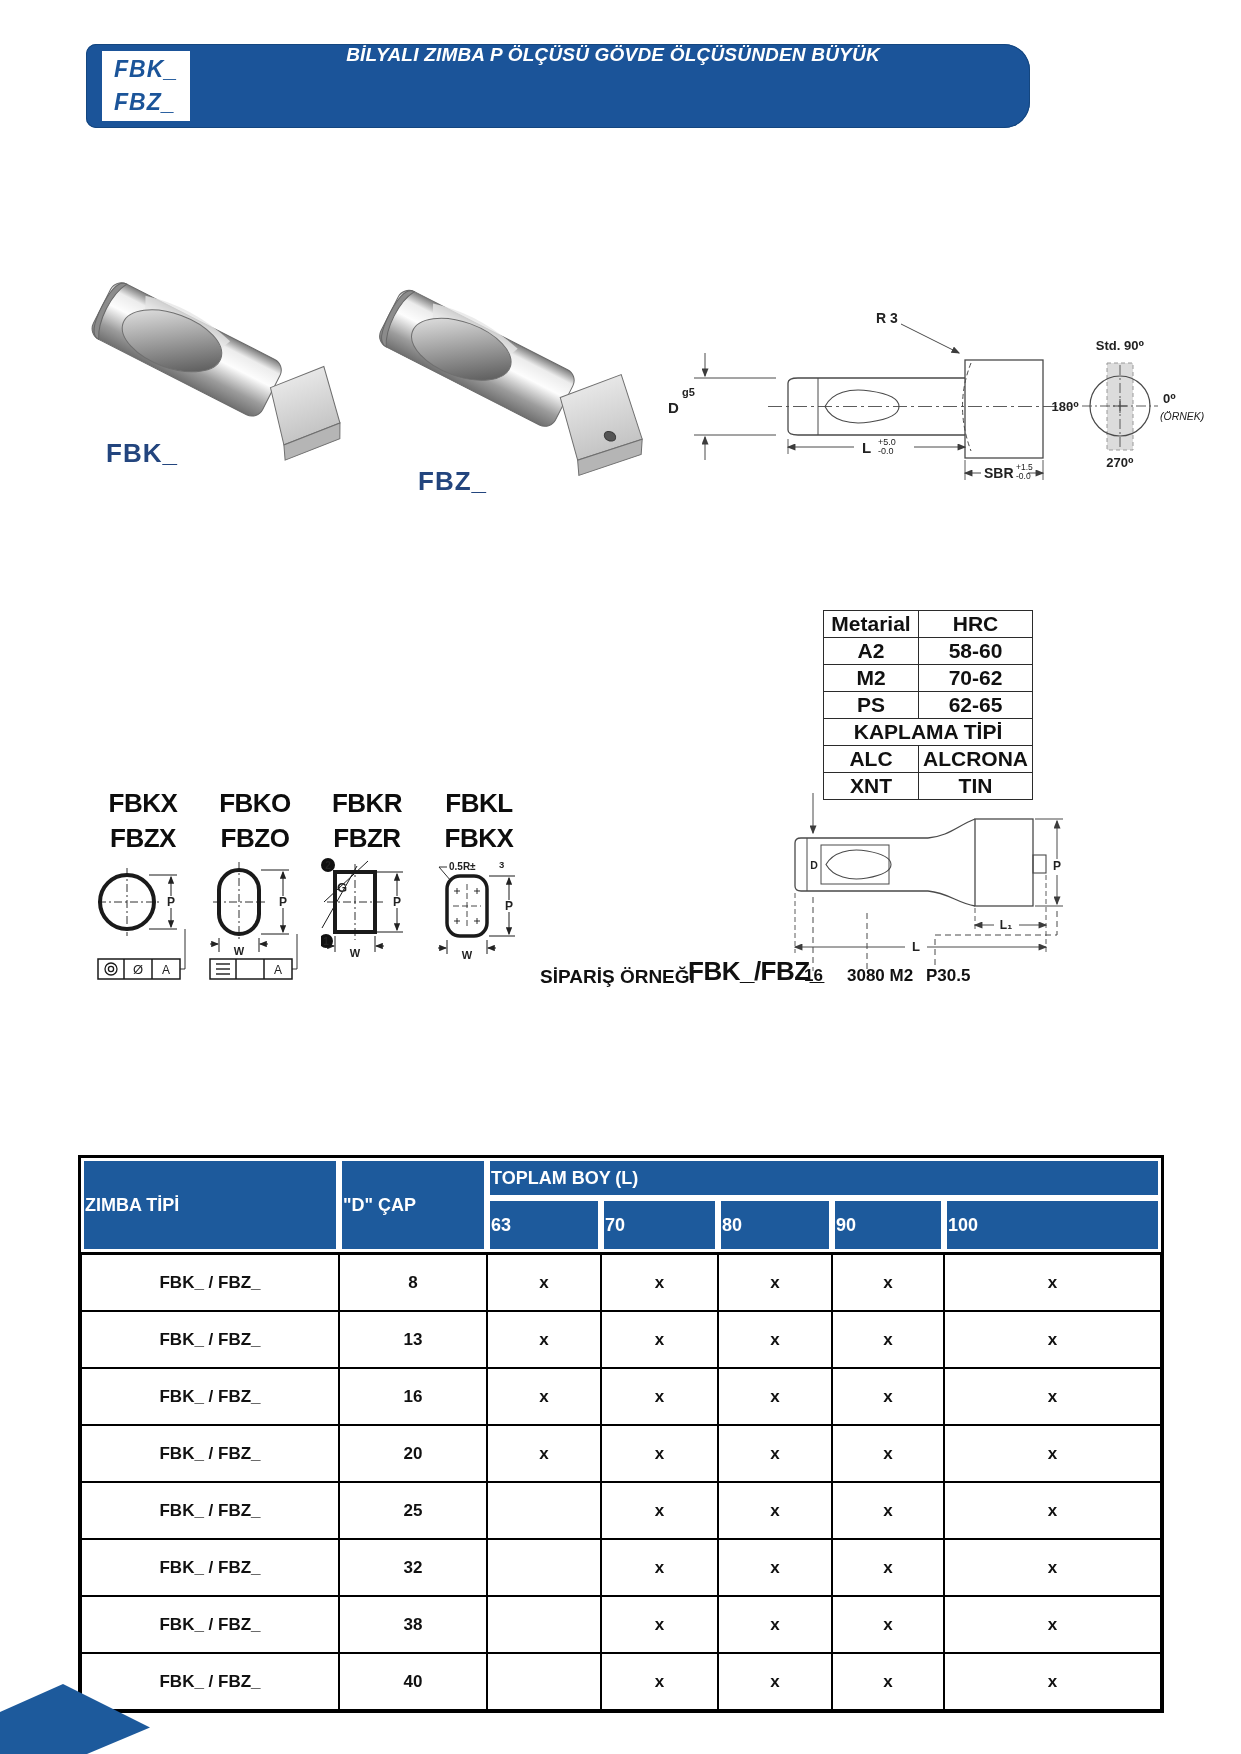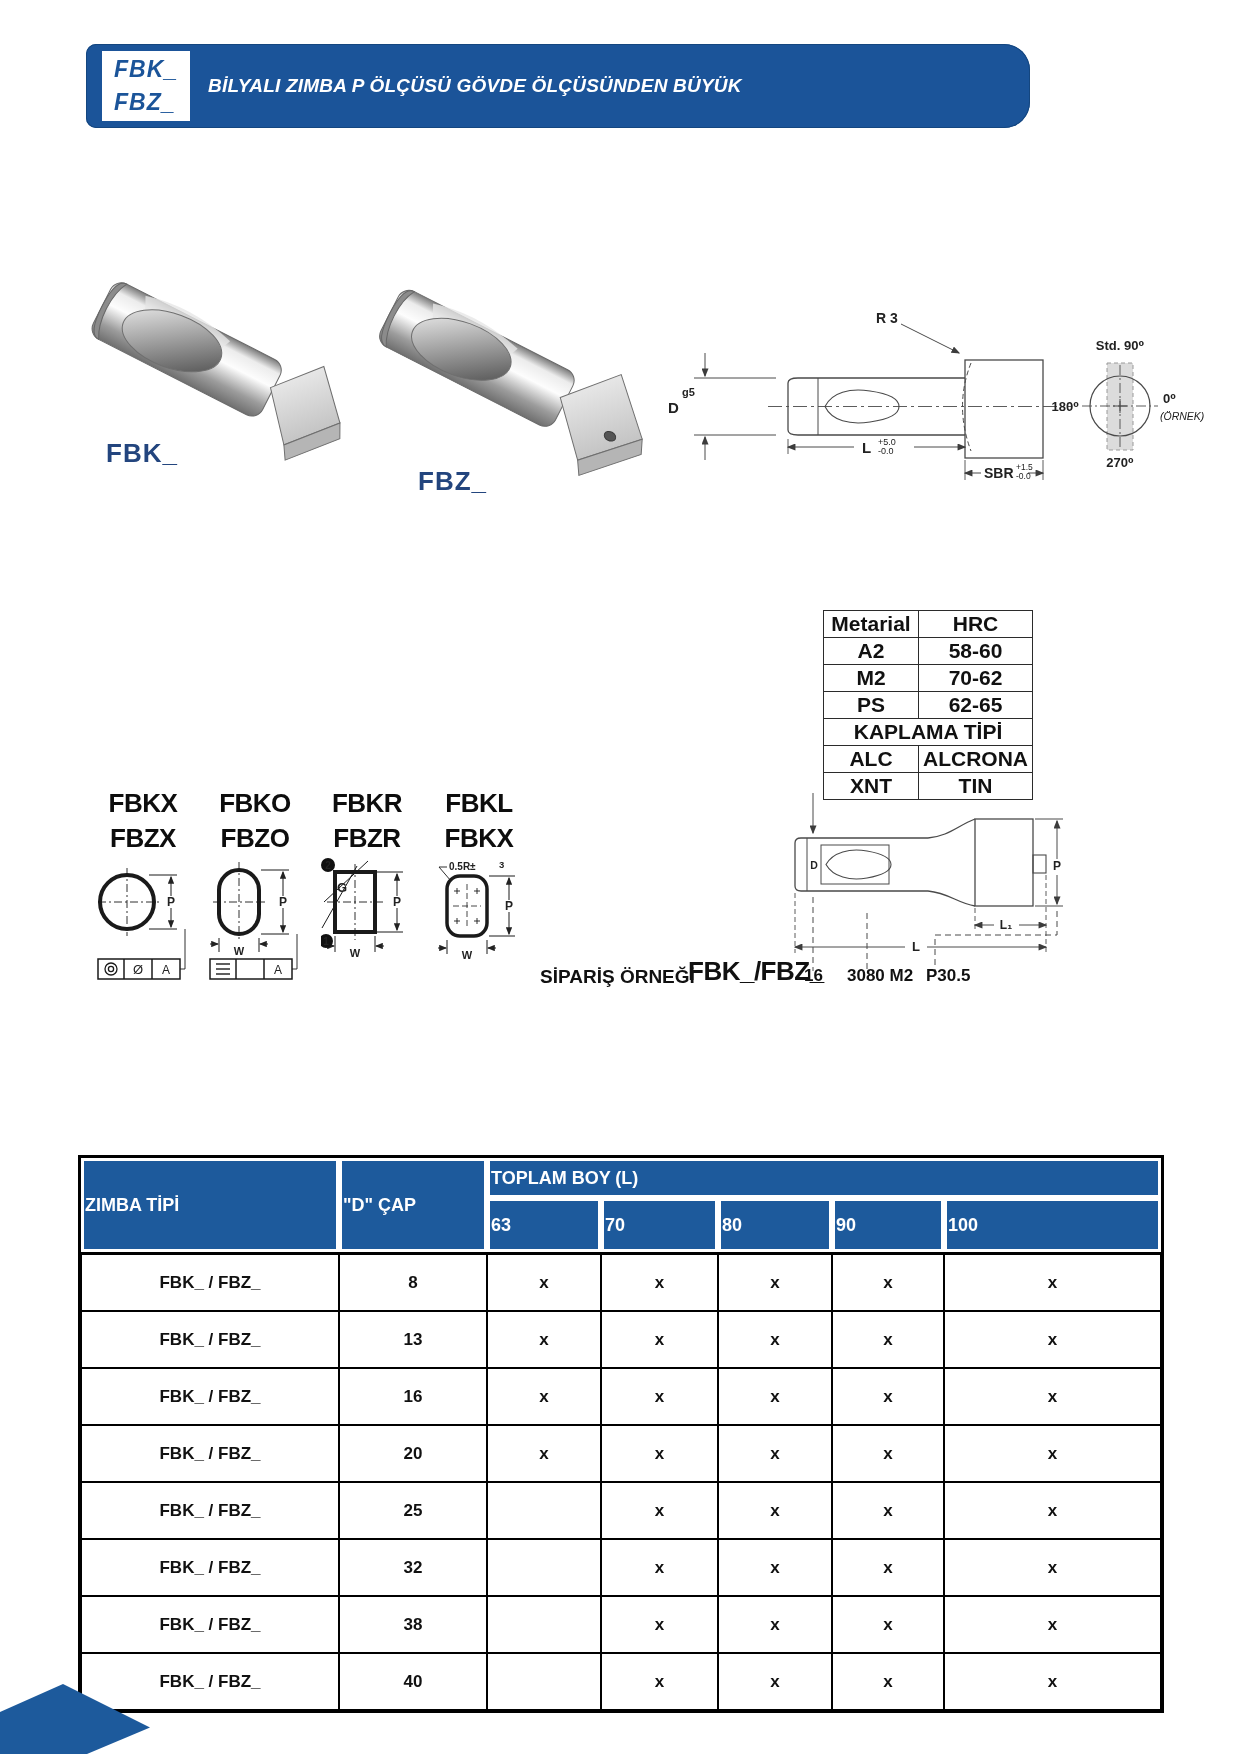--- a/index.html
+++ b/index.html
@@ -7,21 +7,21 @@
         font-family:"Liberation Sans","DejaVu Sans",sans-serif;color:#111;overflow:hidden;}
   .abs{position:absolute;}
 
   
   .banner{left:86px;top:44px;width:944px;height:84px;background:#1b5499;
           border-radius:10px 26px 26px 10px;box-shadow:0 0 0 1px #14467f inset;}
   .code-box{position:absolute;left:16px;top:7px;bottom:7px;width:88px;background:#fff;
             display:flex;flex-direction:column;justify-content:space-evenly;align-items:flex-start;
             padding-left:12px;box-sizing:border-box;}
   .code-box div{color:#1b5499;font-style:italic;font-weight:bold;font-size:23px;letter-spacing:1px;}
-  .banner-lines{position:absolute;left:122px;top:0;bottom:0;right:12px;display:flex;flex-direction:column;
+  .banner-lines{position:absolute;left:122px;top:0;bottom:0;right:12px;display:flex;flex-direction:row;
             justify-content:space-evenly;}
   .banner-lines div{color:#fff;font-style:italic;font-weight:bold;font-size:19px;letter-spacing:.2px;white-space:nowrap;}
 
   
   .render-label{font-weight:bold;font-size:26px;color:#23457e;letter-spacing:1px;}
 
   
   .mat-table{border-collapse:collapse;font-size:21px;font-weight:600;color:#111;}
   .mat-table td,.mat-table th{border:1.8px solid #2b2b2b;text-align:center;padding:1px 4px;height:22px;}
   .mat-table th{font-weight:600;}

